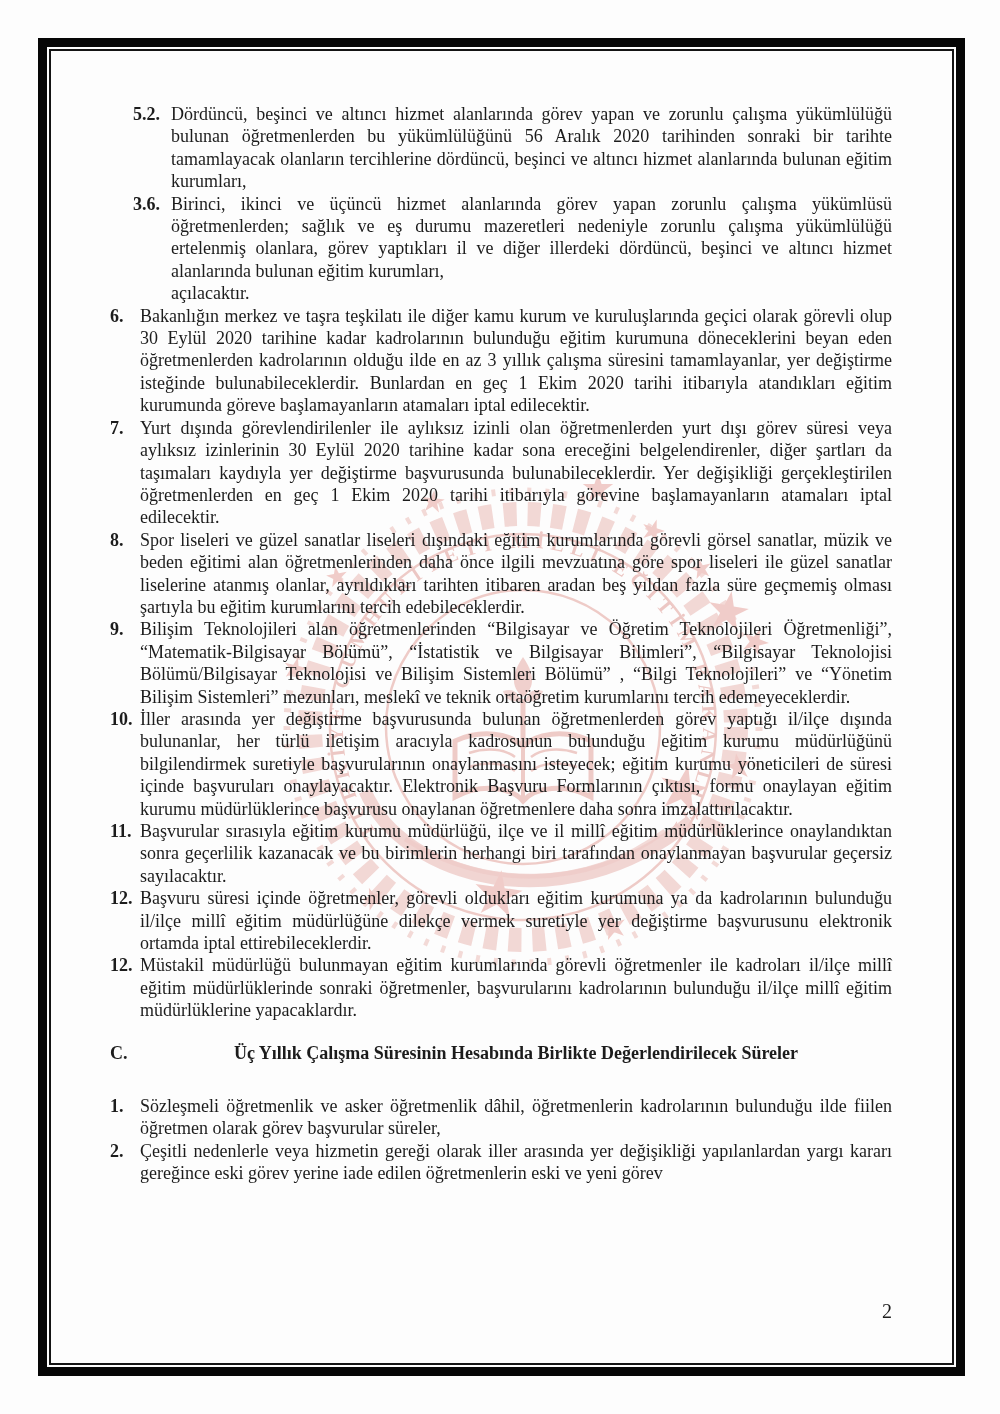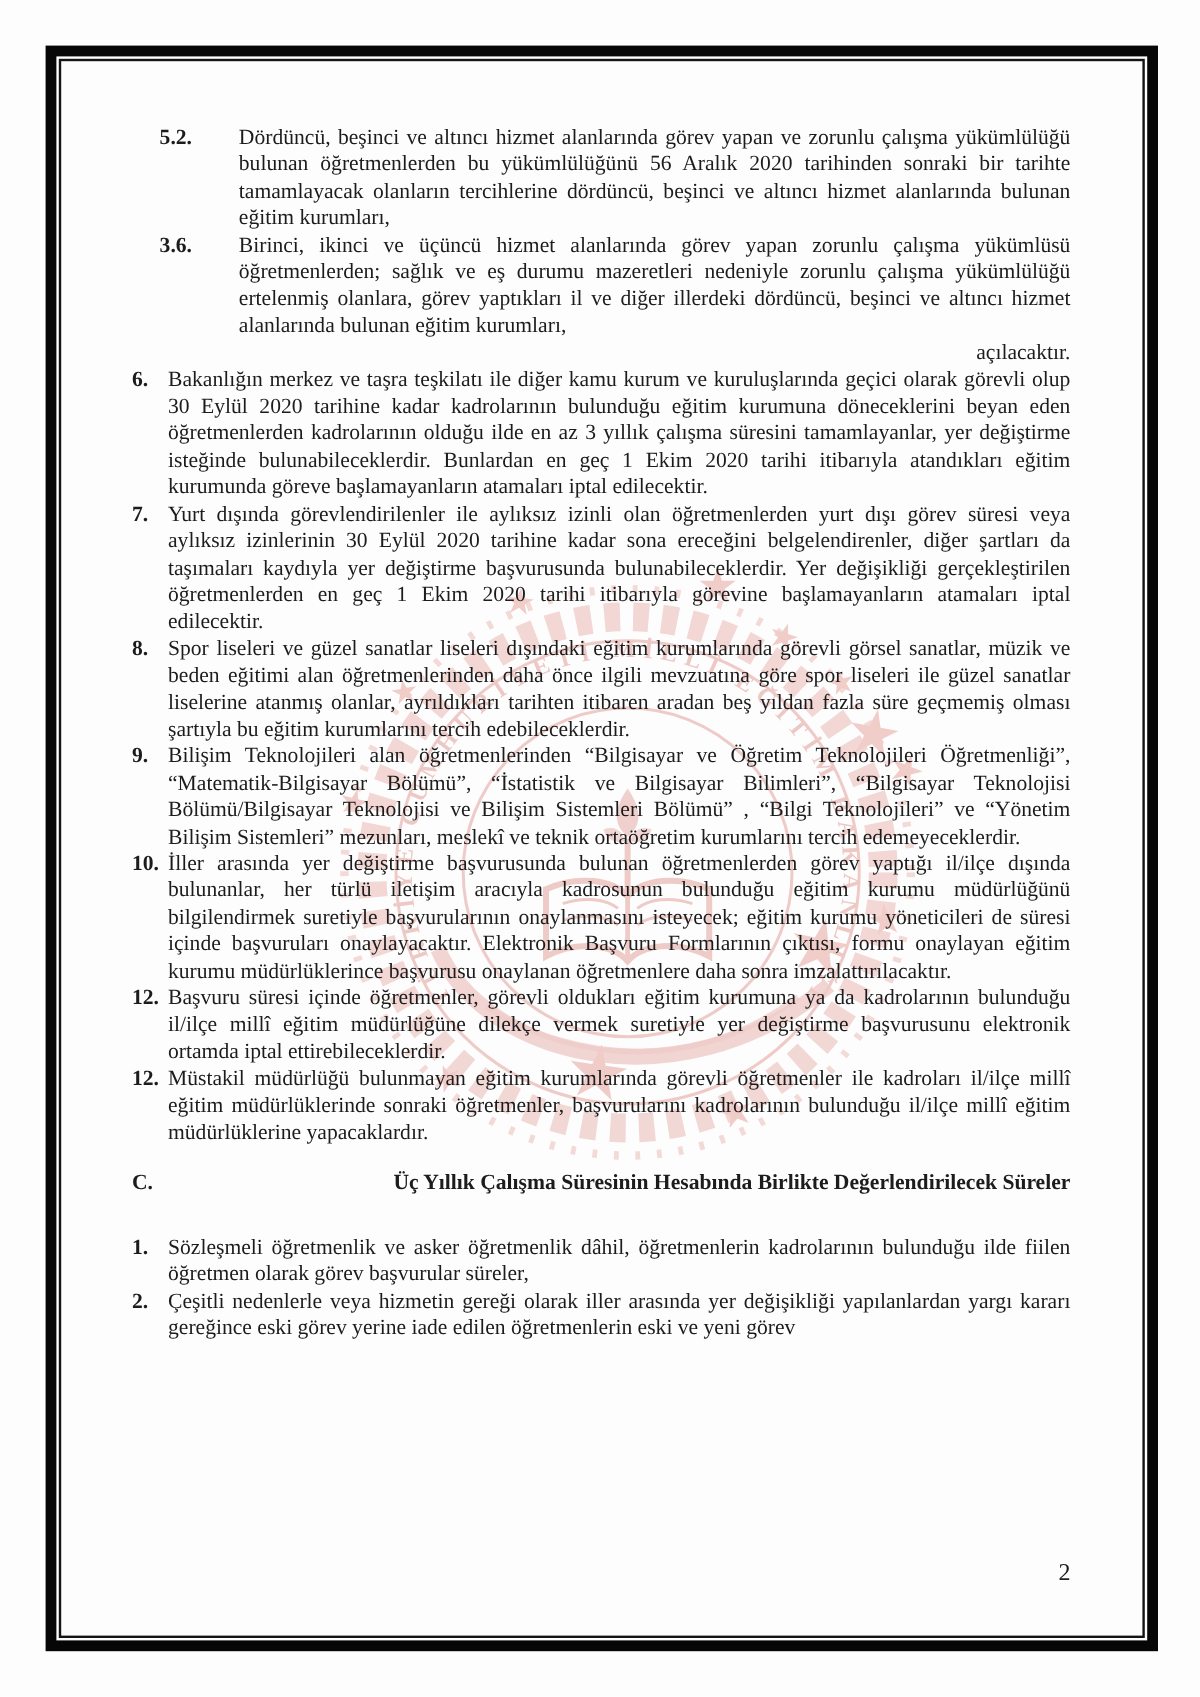--- a/index.html
+++ b/index.html
@@ -15,26 +15,26 @@
   }
   .frame-inner { position:absolute; inset:2px; border:2px solid #141414; }
   .watermark { position:absolute; left:243px; top:447px; width:560px; height:560px; }
   .content {
     position:absolute; left:110px; top:103px; width:782px;
     font-size:18px; line-height:22.4px;
   }
   .item { display:flex; }
   .num { flex:0 0 30px; font-weight:700; }
   .body { flex:1; text-align:justify; }
-  .sub { padding-left:23px;gap:28px; }
+  .sub { padding-left:23px; }
   .sub .num { flex:0 0 38px; }
-  .suffix-line { text-align:right; }
+  .suffix-line { text-align:left; }
   .heading { display:flex; margin:20px 0 31px; font-weight:700; }
   .heading .num { flex:0 0 30px; }
-  .heading .body { text-align:right; }
+  .heading .body { text-align:center; }
   .pagenum { position:absolute; right:108px; top:1300px; font-size:20px; }
   .arc-text { font-family:"Liberation Serif", serif; font-size:20px; font-weight:700; letter-spacing:6.5px; }
 </style>
 </head>
 <body>
 
 <div class="canvas">
 
   <div class="frame">
     <div class="frame-inner"></div>
@@ -123,20 +123,24 @@
     <div class="item">
       <span class="num">9.</span>
       <div class="body">Bilişim Teknolojileri alan öğretmenlerinden “Bilgisayar ve Öğretim Teknolojileri Öğretmenliği”, “Matematik-Bilgisayar Bölümü”, “İstatistik ve Bilgisayar Bilimleri”, “Bilgisayar Teknolojisi Bölümü/Bilgisayar Teknolojisi ve Bilişim Sistemleri Bölümü” , “Bilgi Teknolojileri” ve “Yönetim Bilişim Sistemleri” mezunları, meslekî ve teknik ortaöğretim kurumlarını tercih edemeyeceklerdir.</div>
     </div>
 
     <div class="item">
       <span class="num">10.</span>
       <div class="body">İller arasında yer değiştirme başvurusunda bulunan öğretmenlerden görev yaptığı il/ilçe dışında bulunanlar, her türlü iletişim aracıyla kadrosunun bulunduğu eğitim kurumu müdürlüğünü bilgilendirmek suretiyle başvurularının onaylanmasını isteyecek; eğitim kurumu yöneticileri de süresi içinde başvuruları onaylayacaktır. Elektronik Başvuru Formlarının çıktısı, formu onaylayan eğitim kurumu müdürlüklerince başvurusu onaylanan öğretmenlere daha sonra imzalattırılacaktır.</div>
     </div>
 
+    <div class="item">
+      <span class="num">11.</span>
+      <div class="body">Başvurular sırasıyla eğitim kurumu müdürlüğü, ilçe ve il millî eğitim müdürlüklerince onaylandıktan sonra geçerlilik kazanacak ve bu birimlerin herhangi biri tarafından onaylanmayan başvurular geçersiz sayılacaktır.</div>
+    </div>
 
     <div class="item">
       <span class="num">12.</span>
       <div class="body">Başvuru süresi içinde öğretmenler, görevli oldukları eğitim kurumuna ya da kadrolarının bulunduğu il/ilçe millî eğitim müdürlüğüne dilekçe vermek suretiyle yer değiştirme başvurusunu elektronik ortamda iptal ettirebileceklerdir.</div>
     </div>
 
     <div class="item">
       <span class="num">12.</span>
       <div class="body">Müstakil müdürlüğü bulunmayan eğitim kurumlarında görevli öğretmenler ile kadroları il/ilçe millî eğitim müdürlüklerinde sonraki öğretmenler, başvurularını kadrolarının bulunduğu il/ilçe millî eğitim müdürlüklerine yapacaklardır.</div>
     </div>

